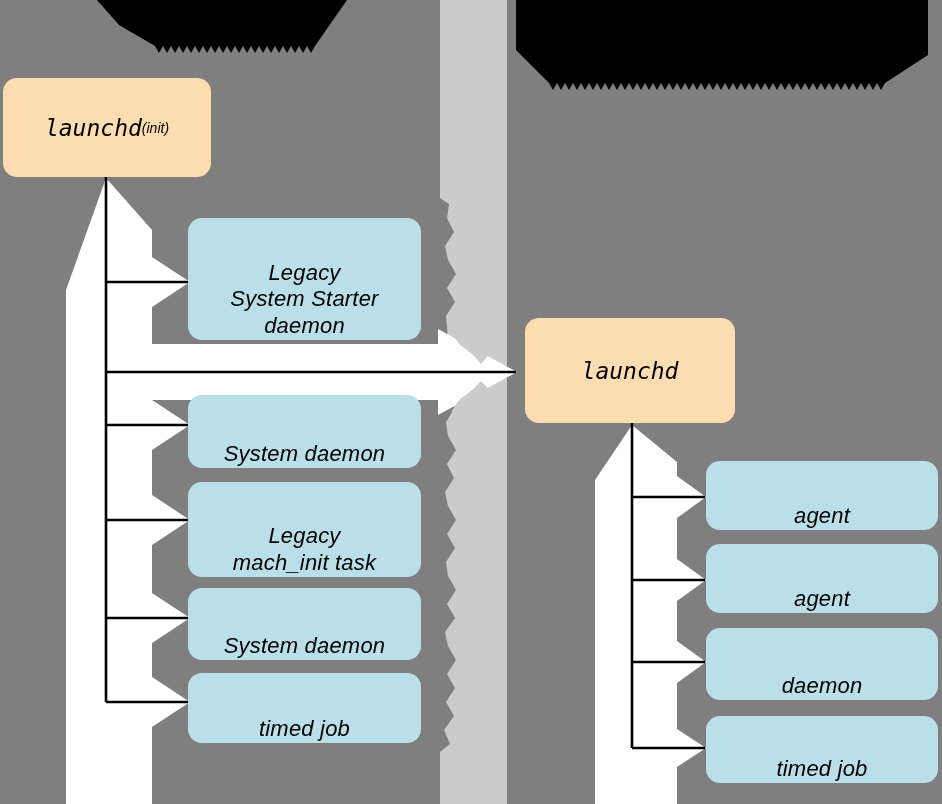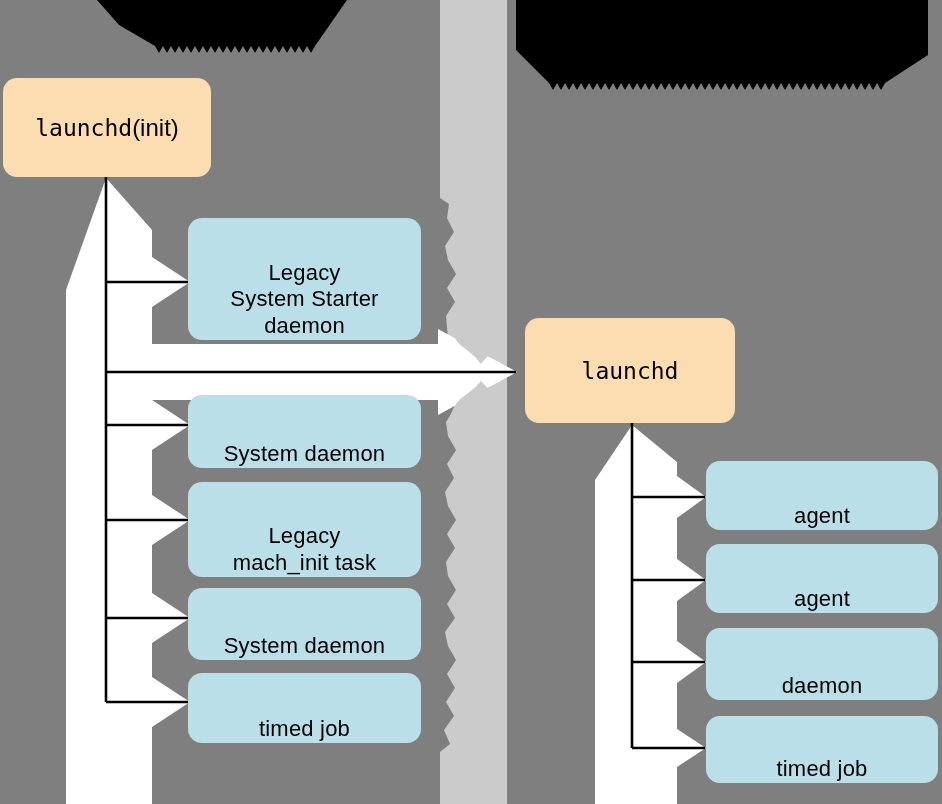--- a/index.html
+++ b/index.html
@@ -2,20 +2,21 @@
 <html><head>
 <meta charset="utf-8">
 <style>
   html,body{margin:0;padding:0;background:#7f7f7f;}
   .stage{
     position:relative;
     width:942px;height:804px;
     background:#7f7f7f;
     overflow:hidden;
     font-family:"Liberation Sans", sans-serif;
+    font-style:italic;
   }
   .stage svg{position:absolute;left:0;top:0;}
   .node{
     position:absolute;
     display:flex;align-items:center;justify-content:center;
     text-align:center;
     border-radius:14px;
     color:#000;
     z-index:2;
   }
@@ -26,21 +27,21 @@
     letter-spacing:.2px;
   }
   .peach{background:#fcdcb1;}
   .blue{background:#bbdfe9;align-items:flex-end;}
   .mono{
     font-family:"DejaVu Sans Mono", monospace;
     font-size:23px;
   }
   .suffix{
     font-family:"Liberation Sans", sans-serif;
-    font-size:24px;
+    font-size:14px;
   }
   
   .n-root-left {left:3px;  top:78px;  width:208px; height:99px;}
   .n-l1        {left:188px;top:218px; width:233px; height:122px;}
   .n-l2        {left:188px;top:395px; width:233px; height:73px;}
   .n-l3        {left:188px;top:482px; width:233px; height:95px;}
   .n-l4        {left:188px;top:588px; width:233px; height:72px;}
   .n-l5        {left:188px;top:673px; width:233px; height:70px;}
   .n-root-right{left:525px;top:318px; width:210px; height:105px;}
   .n-r1        {left:706px;top:461px; width:232px; height:69px;}

